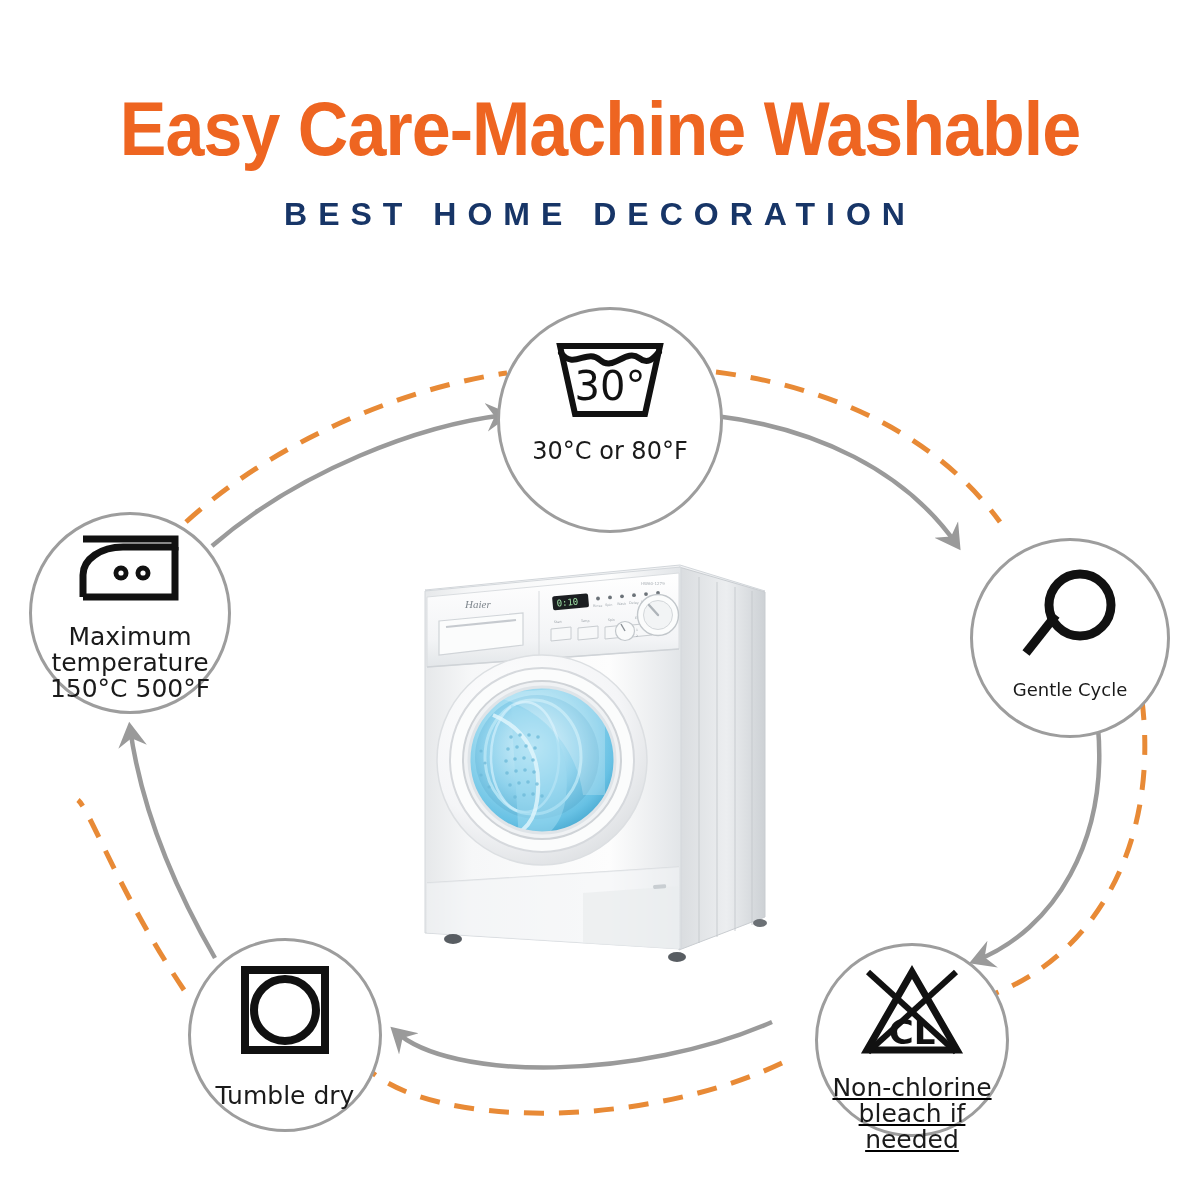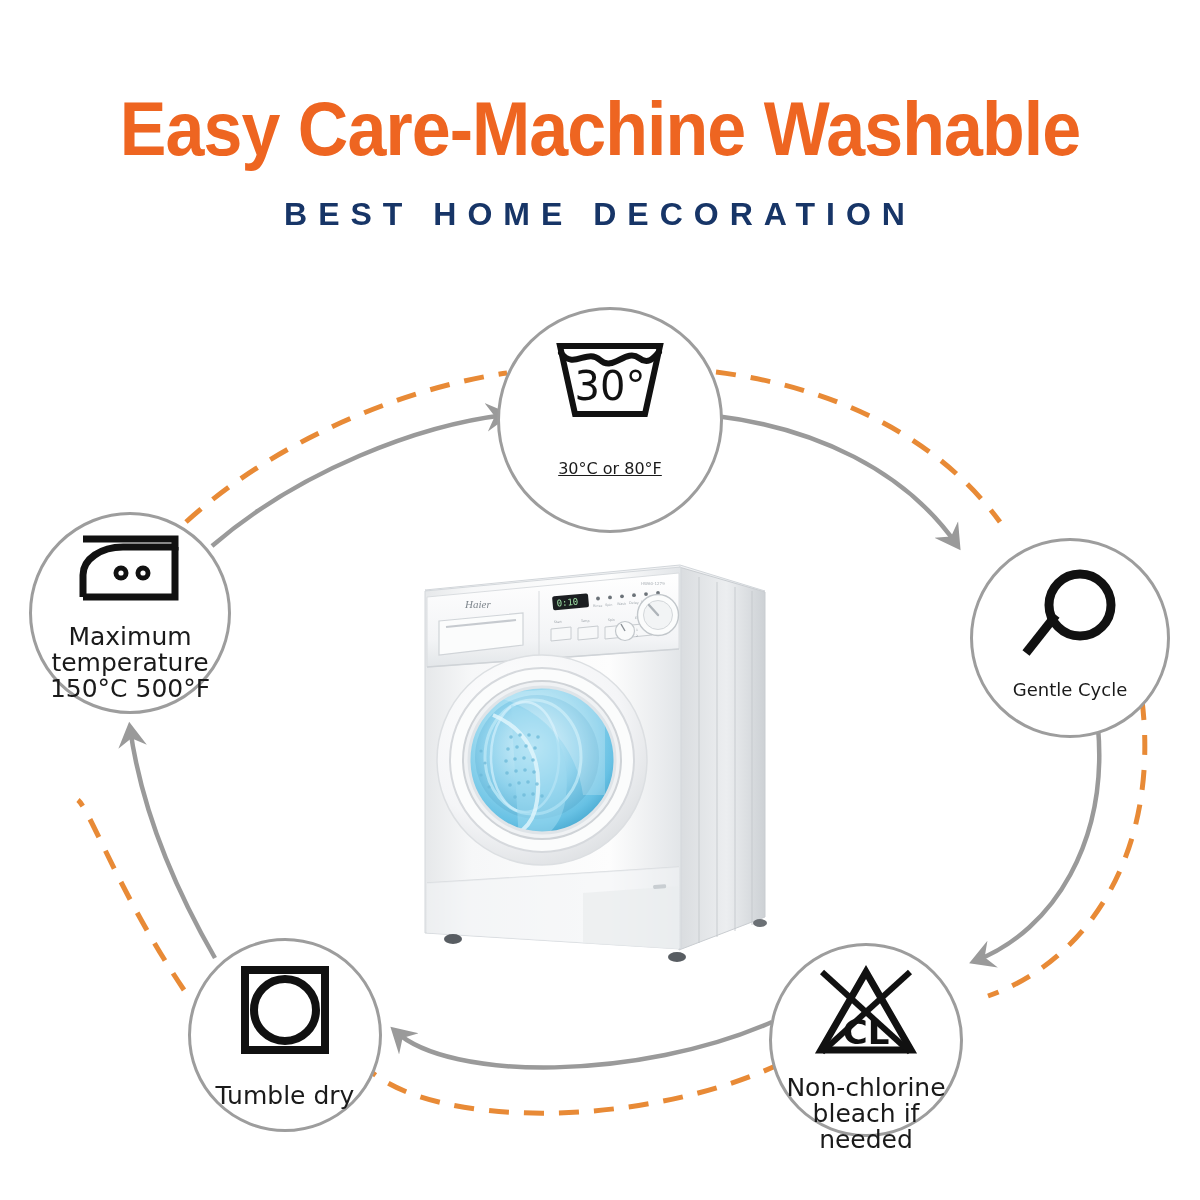--- a/index.html
+++ b/index.html
@@ -71,29 +71,29 @@
   .badge .blabel {
     font-family: "DejaVu Sans", sans-serif;
     color: #1a1a1a;
     text-align: center;
     line-height: 1.04;
     white-space: pre-line;
   }
 
   
   #badge-wash  { left: 497px; top: 307px;  width: 226px; height: 226px; padding-top: 26px; }
-  #badge-wash .blabel  { font-size: 16px; margin-top: 23px; text-decoration: underline; }
+  #badge-wash .blabel  { font-size: 24px; margin-top: 1px; }
 
   #badge-iron  { left: 29px;  top: 512px;  width: 202px; height: 202px; padding-top: 18px; }
   #badge-iron .blabel  { font-size: 25px; margin-top: 5px; }
 
   #badge-gentle{ left: 970px; top: 538px;  width: 200px; height: 200px; padding-top: 26px; }
   #badge-gentle .blabel{ font-size: 18px; margin-top: 2px; }
 
-  #badge-bleach{ left: 769px; top: 943px;  width: 194px; height: 194px; padding-top: 18px; }
+  #badge-bleach{ left: 815px; top: 943px;  width: 194px; height: 194px; padding-top: 18px; text-decoration: underline; }
   #badge-bleach .blabel{ font-size: 25px; margin-top: 3px; }
 
   #badge-tumble{ left: 188px; top: 938px;  width: 194px; height: 194px; padding-top: 22px; }
   #badge-tumble .blabel{ font-size: 25px; margin-top: 12px; }
 
   
   #washer {
     position: absolute;
     left: 415px; top: 545px;
     width: 360px; height: 455px;

